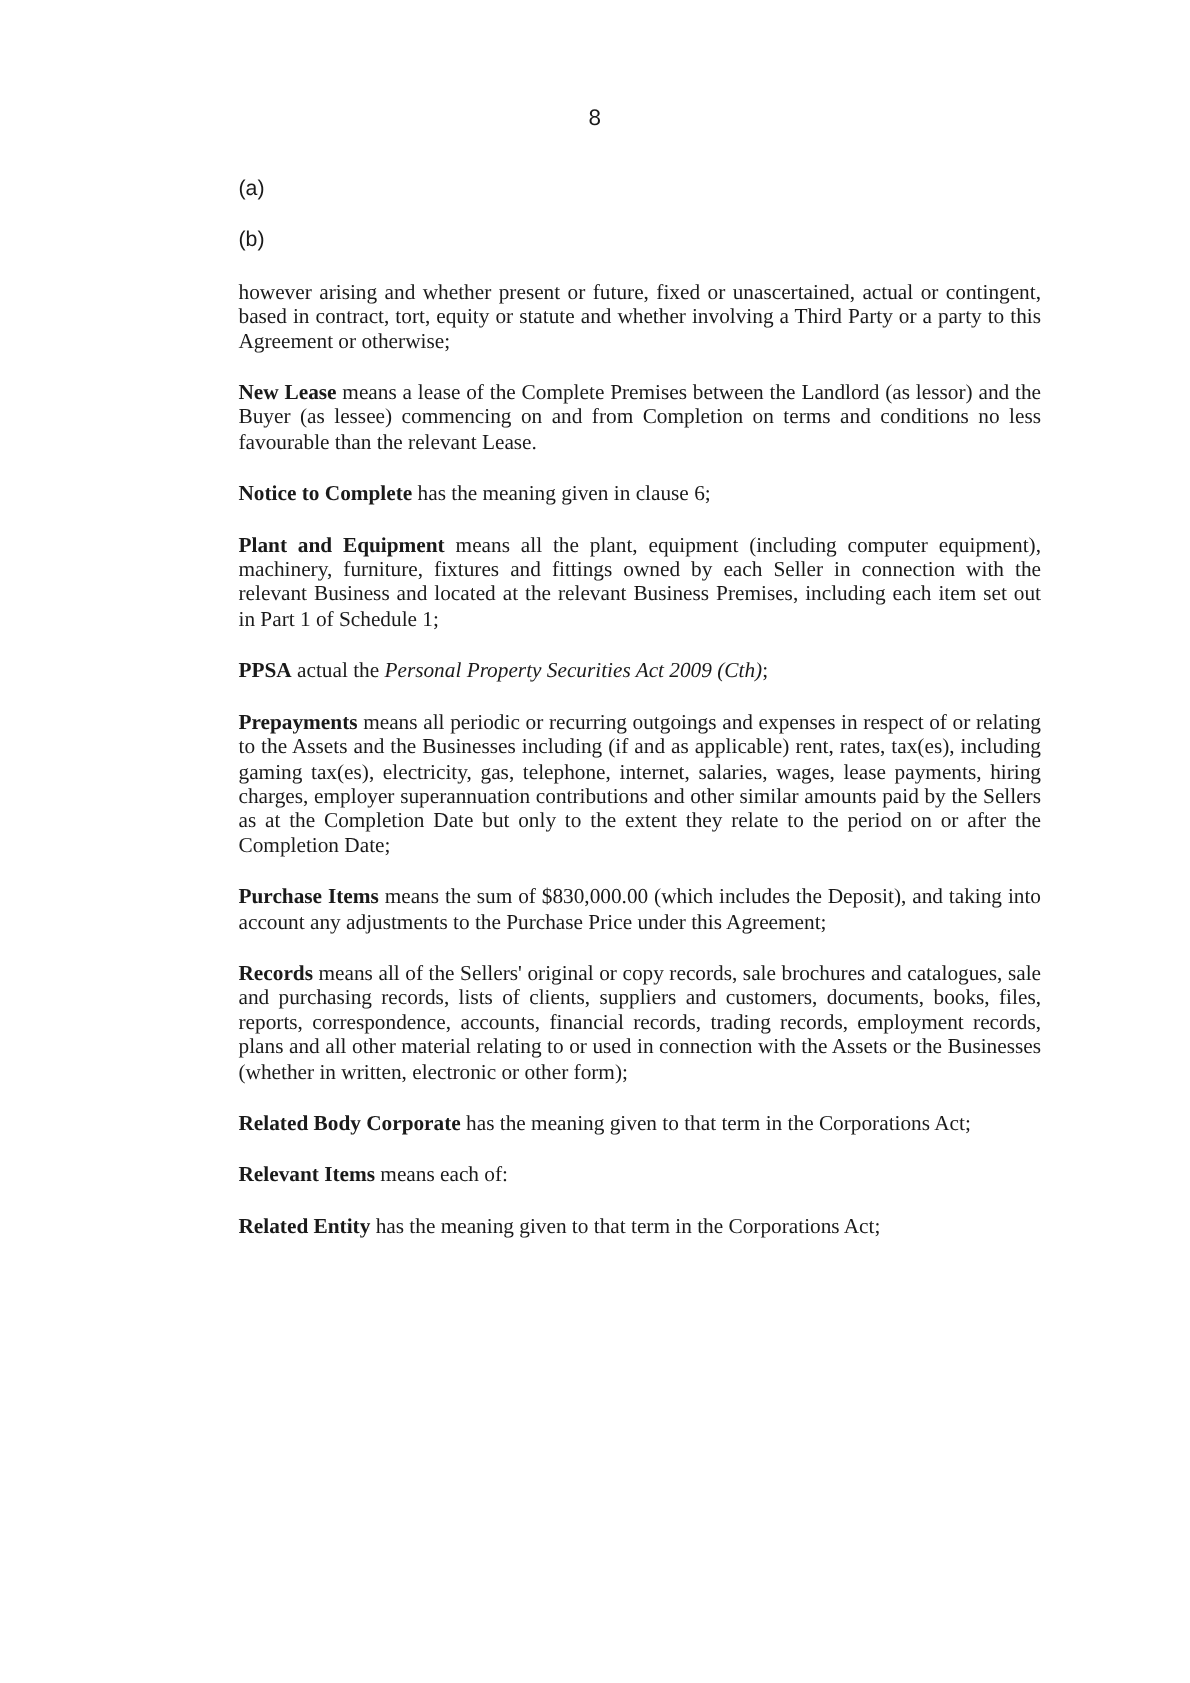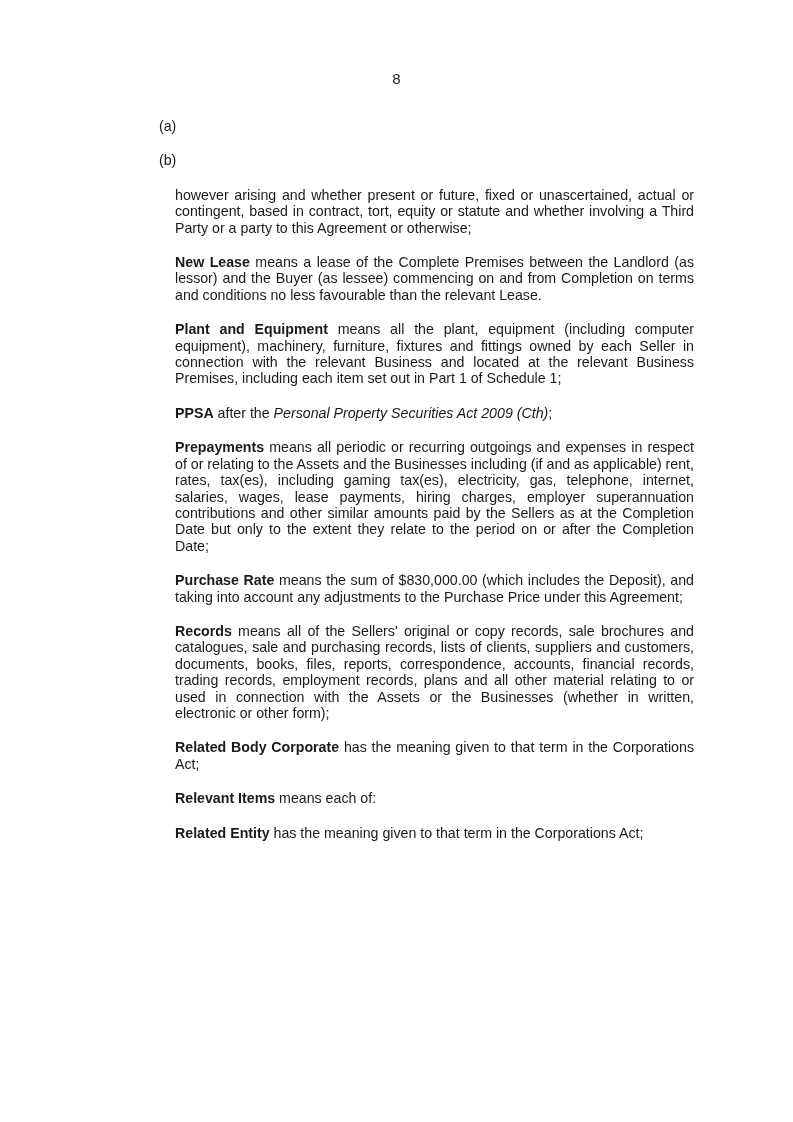--- a/index.html
+++ b/index.html
@@ -9,40 +9,41 @@
     font-size: 14.2px; line-height: 16.4px;
   }
   .page-number {
     position: absolute; top: 71px; left: 0; width: 793px; text-align: center;
     font-size: 15px;
   }
   .content { position: absolute; left: 159px; width: 535px; top: 118px; }
   .clause { display: flex; margin-bottom: 18px; text-align: justify; }
   .clause .label { width: 55px; flex: none; }
   .clause .text { flex: 1; }
-  p { margin: 0 0 18px 16px; text-align: justify; }
+  p { margin: 0 0 18px 0; text-align: justify; font-family: Liberation Serif, serif; }
   b { font-weight: bold; }
   i { font-style: italic; }
 </style>
 </head>
 <body>
 
 <div class="page-number">8</div>
 
 <div class="content">
   <div class="clause">
     <span class="label">(a)</span>
   </div>
   <div class="clause">
     <span class="label">(b)</span>
   </div>
   <p>however arising and whether present or future, fixed or unascertained, actual or contingent, based in contract, tort, equity or statute and whether involving a Third Party or a party to this Agreement or otherwise;</p>
 
   <p><b>New Lease</b><span> means a lease of the Complete Premises between the Landlord (as lessor) and the Buyer (as lessee) commencing on and from Completion on terms and conditions no less favourable than the relevant Lease.</span></p>
+  <p><b>Notice to Complete</b><span> has the meaning given in clause 6;</span></p>
   <p><b>Plant and Equipment</b><span> means all the plant, equipment (including computer equipment), machinery, furniture, fixtures and fittings owned by each Seller in connection with the relevant Business and located at the relevant Business Premises, including each item set out in Part 1 of Schedule 1;</span></p>
-  <p><b>PPSA</b><span> after the </span><i>Personal Property Securities Act 2009 (Cth)</i><span>;</span></p>
+  <p><b>PPSA</b><span> actual the </span><i>Personal Property Securities Act 2009 (Cth)</i><span>;</span></p>
   <p><b>Prepayments</b><span> means all periodic or recurring outgoings and expenses in respect of or relating to the Assets and the Businesses including (if and as applicable) rent, rates, tax(es), including gaming tax(es), electricity, gas, telephone, internet, salaries, wages, lease payments, hiring charges, employer superannuation contributions and other similar amounts paid by the Sellers as at the Completion Date but only to the extent they relate to the period on or after the Completion Date;</span></p>
-  <p><b>Purchase Rate</b><span> means the sum of $830,000.00 (which includes the Deposit), and taking into account any adjustments to the Purchase Price under this Agreement;</span></p>
+  <p><b>Purchase Items</b><span> means the sum of $830,000.00 (which includes the Deposit), and taking into account any adjustments to the Purchase Price under this Agreement;</span></p>
   <p><b>Records</b><span> means all of the Sellers' original or copy records, sale brochures and catalogues, sale and purchasing records, lists of clients, suppliers and customers, documents, books, files, reports, correspondence, accounts, financial records, trading records, employment records, plans and all other material relating to or used in connection with the Assets or the Businesses (whether in written, electronic or other form);</span></p>
   <p><b>Related Body Corporate</b><span> has the meaning given to that term in the Corporations Act;</span></p>
   <p><b>Relevant Items</b><span> means each of:</span></p>
   <p><b>Related Entity</b><span> has the meaning given to that term in the Corporations Act;</span></p>
 </div>
 
 </body></html>

